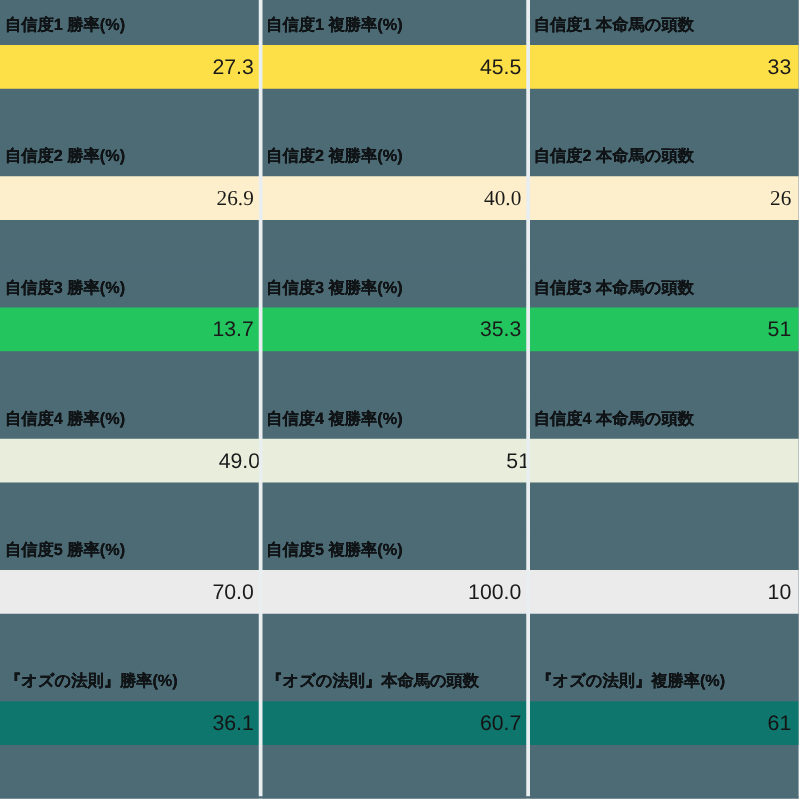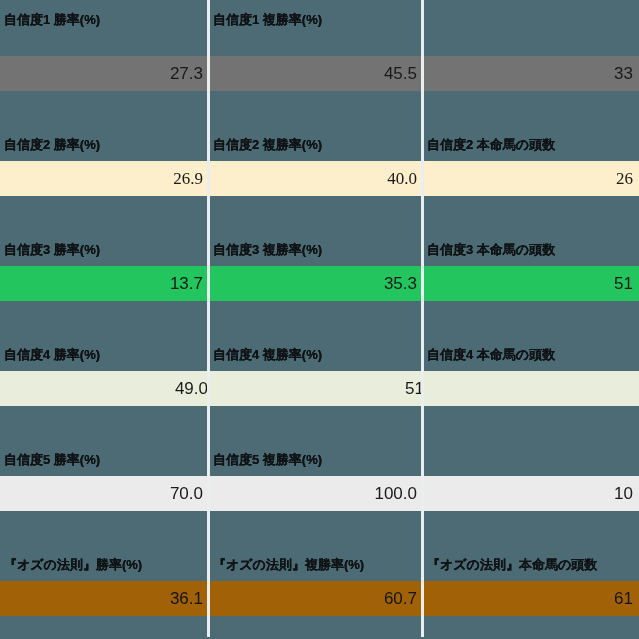--- a/index.html
+++ b/index.html
@@ -77,26 +77,26 @@
 
   .val-cell {
     justify-content: flex-end;
     color: #1a1a1a;
     font-size: 17px;
     font-weight: 400;
     padding-right: 6px;
   }
 
   
-  .tint-peach  { background: #737373; margin-top: 20px; }
+  .tint-peach  { background: #fde047; }
   .tint-cream  { background: #fdefcb; font-family: Liberation Serif, serif; }
   .tint-blue   { background: #22c55e; }
   .tint-green  { background: #e9eedc; }
   .tint-gray   { background: #ebebeb; }
-  .tint-yellow { background: #a16207; }
+  .tint-yellow { background: #0f766e; }
 
   .val-cell.on-yellow { font-weight: 400; color: #141414; }
 
   .bottom-rule {
     position: absolute;
     left: 0;
     right: 0;
     bottom: 0;
     height: 2px;
     background: #4c6b75;
@@ -109,20 +109,21 @@
 <div id="board">
 
   <div class="col-sep s1"></div>
   <div class="col-sep s2"></div>
 
   <div class="gap-row" style="height:3px;"></div>
   <div class="block">
     <div class="hdr-row">
       <div class="cell c1 hdr-cell">自信度1 勝率(%)</div>
       <div class="cell c2 hdr-cell">自信度1 複勝率(%)</div>
+      <div class="cell c3 hdr-cell">自信度1 本命馬の頭数</div>
     </div>
     <div class="val-row tint-peach">
       <div class="cell c1 val-cell">27.3</div>
       <div class="cell c2 val-cell">45.5</div>
       <div class="cell c3 val-cell">33</div>
     </div>
   </div>
   <div class="gap-row" style="height:37px;"></div>
 
   <div class="block">
@@ -175,22 +176,22 @@
       <div class="cell c1 val-cell">70.0</div>
       <div class="cell c2 val-cell">100.0</div>
       <div class="cell c3 val-cell">10</div>
     </div>
   </div>
   <div class="gap-row" style="height:37px;"></div>
 
   <div class="block">
     <div class="hdr-row">
       <div class="cell c1 hdr-cell">『オズの法則』勝率(%)</div>
+      <div class="cell c3 hdr-cell">『オズの法則』本命馬の頭数</div>
       <div class="cell c2 hdr-cell">『オズの法則』複勝率(%)</div>
-      <div class="cell c3 hdr-cell">『オズの法則』本命馬の頭数</div>
     </div>
     <div class="val-row tint-yellow">
       <div class="cell c1 val-cell on-yellow">36.1</div>
       <div class="cell c2 val-cell on-yellow">60.7</div>
       <div class="cell c3 val-cell on-yellow">61</div>
     </div>
   </div>
 
   <div class="bottom-rule"></div>
 </div>

